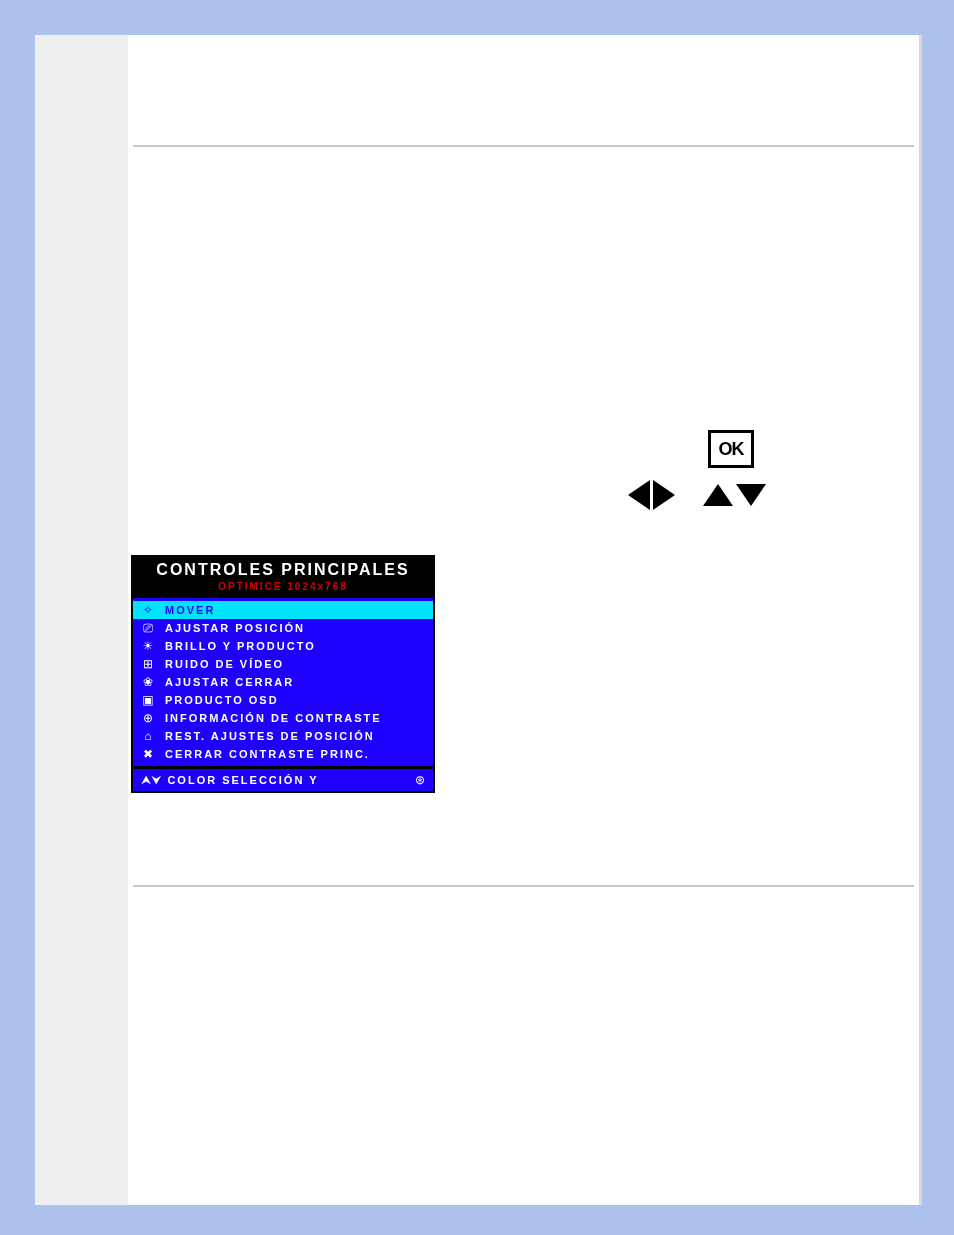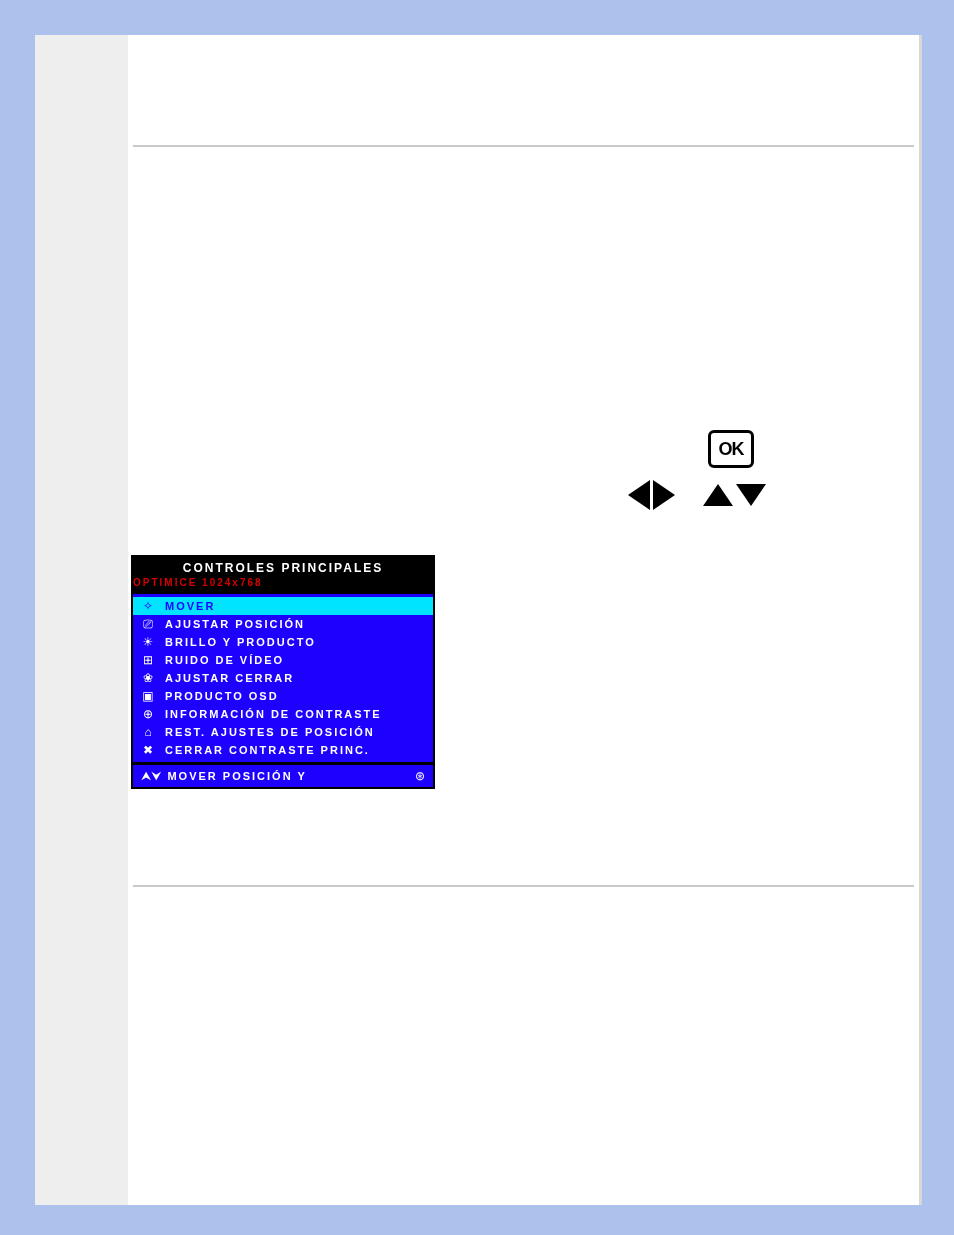--- a/index.html
+++ b/index.html
@@ -43,21 +43,21 @@
   }
   .hr1{top:110px;}
   .hr2{top:850px;}
 
   
   .ok-box{
     position:absolute;
     left:580px; top:395px;
     width:40px;height:32px;
     border:3px solid #000;
-    border-radius:6px;
+    border-radius:0;
     display:flex;align-items:center;justify-content:center;
     font:700 18px/1 Arial;
     letter-spacing:-1px;
   }
   .arrows{
     position:absolute;
     left:500px; top:445px;
     display:flex;
     gap:28px;
     align-items:center;
@@ -79,28 +79,29 @@
     top:520px;
     width:300px;
     background:#000;
     border:2px solid #000;
     font-family:"Arial Black",Arial,sans-serif;
   }
   .osd-title{
     background:#000;
     color:#fff;
     text-align:center;
-    font-size:12px;
+    font-size:16px;
     letter-spacing:2px;
     padding:4px 0 2px;
     font-weight:900;
   }
   .osd-sub{
     background:#000;
     color:#d60000;
+    text-align:center;
     font-size:10px;
     letter-spacing:2px;
     padding:0 0 6px;
     font-weight:900;
   }
   .osd-list{
     background:#1e00ff;
     padding:3px 0;
   }
   .osd-row{
@@ -203,20 +204,20 @@
             <span>REST. AJUSTES DE POSICIÓN</span>
           </div>
           <div class="osd-row">
             <span class="ico">✖</span>
             <span>CERRAR CONTRASTE PRINC.</span>
           </div>
         </div>
       <div class="osd-footer">
         <span class="foot-left">
           <span class="foot-ico">⮝⮟</span>
-          <span>MOVER POSICIÓN Y</span>
+          <span>COLOR SELECCIÓN Y</span>
         </span>
         <span class="foot-ico">⊛</span>
       </div>
     </div>
 
   </div>
 </div>
 
 </body></html>

